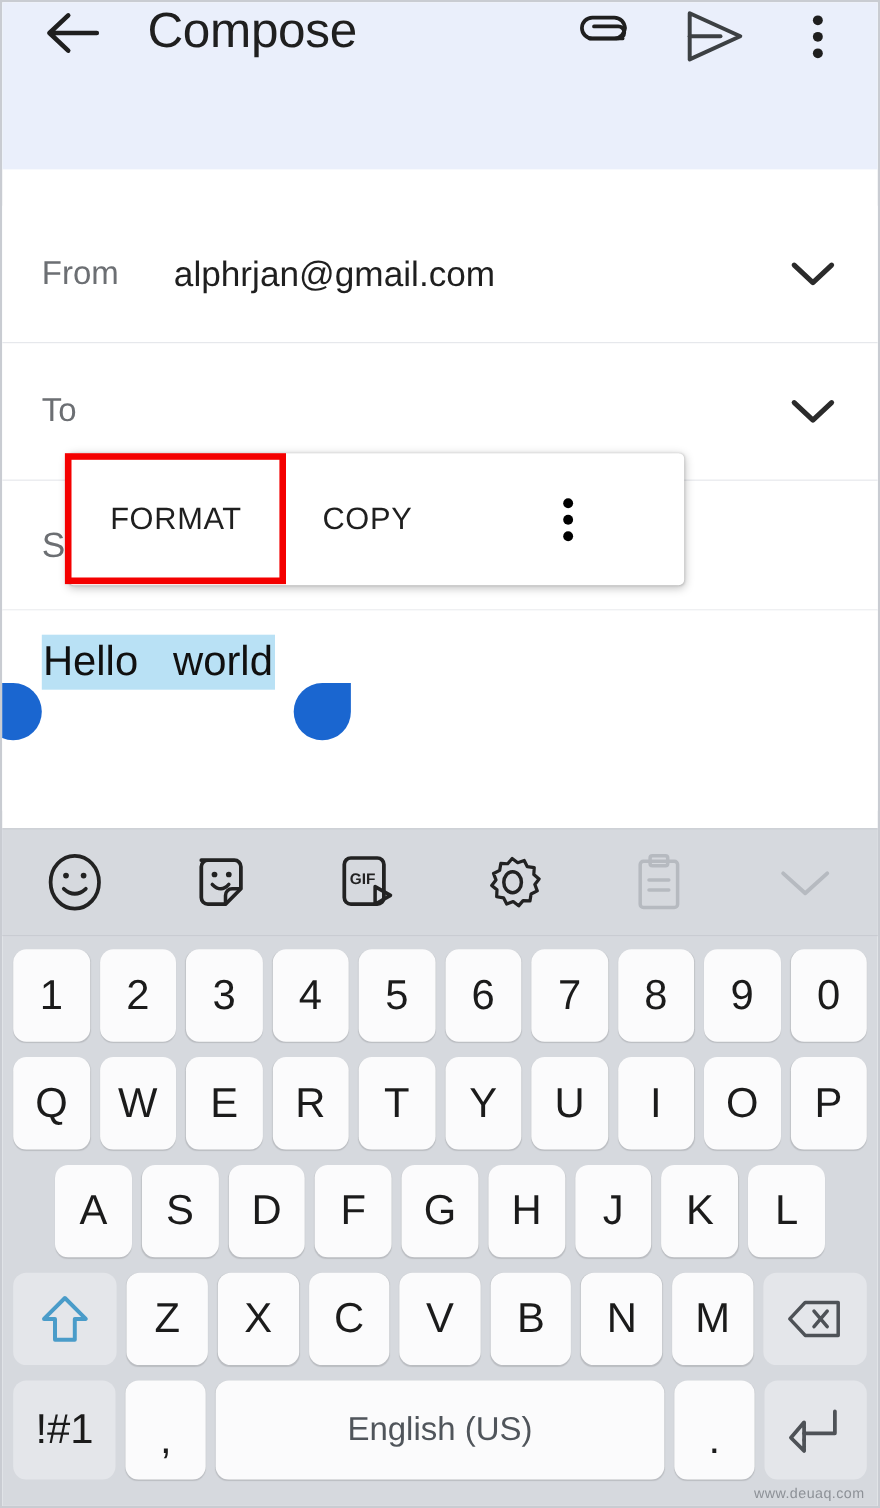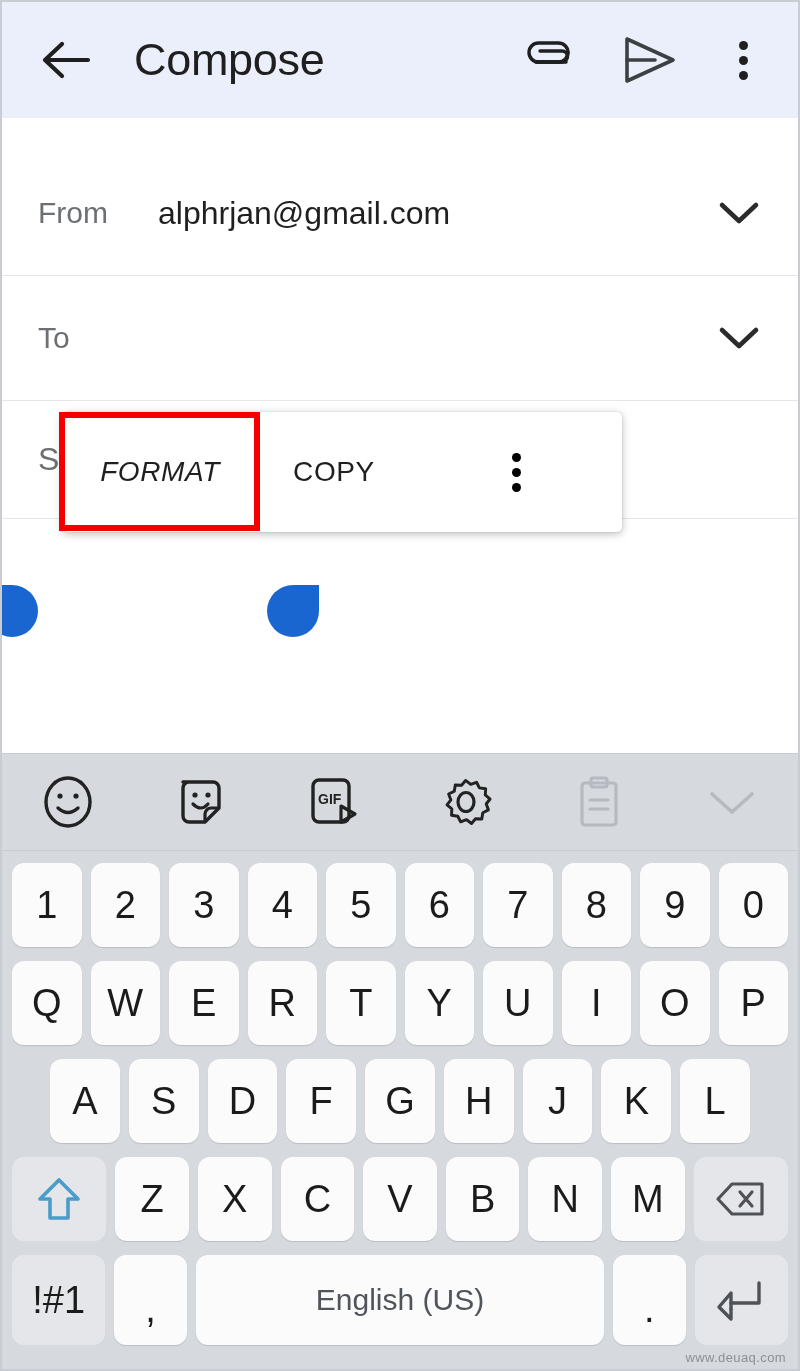--- a/index.html
+++ b/index.html
@@ -16,24 +16,24 @@
     position: relative;
     width: 800px;
     height: 1371px;
     background: #ffffff;
     border: 2px solid #c9ccd2;
     overflow: hidden;
   }
 
   
   .appbar {
-    height: 116px;
+    height: 152px;
     background: #eaeffb;
     display: flex;
-    align-items: center;
+    align-items: flex-start;
     padding: 0 34px 0 36px;
     position: relative;
   }
   .appbar-back {
     width: 56px; height: 56px;
     display: flex; align-items: center; justify-content: center;
     flex: 0 0 auto;
   }
   .appbar-title {
     font-size: 45px;
@@ -136,21 +136,21 @@
   }
   .ctx-item {
     font-size: 28px;
     color: #1f1f1f;
     letter-spacing: 0.6px;
     display: flex;
     align-items: center;
     justify-content: center;
     height: 100%;
   }
-  .ctx-item.format { width: 196px; font-style: italic; }
+  .ctx-item.format { width: 196px; }
   .ctx-item.cut { width: 124px; }
   .ctx-item.copy { width: 152px; }
   .ctx-more {
     flex: 1 1 auto;
     display: flex; align-items: center; justify-content: center;
     height: 100%;
   }
   .ctx-more .dots3 i { width: 9px; height: 9px; background: #000; }
 
   
@@ -312,20 +312,21 @@
         </span>
       </div>
     </div>
 
     <div class="field subject">
       <div class="field-label">Subject</div>
     </div>
   </div>
 
   <div class="body-area">
+    <span class="body-text">Hello   world</span>
     <span class="sel-handle left"></span>
     <span class="sel-handle right"></span>
   </div>
 
   <div class="ctx-menu">
     <div class="ctx-item format">FORMAT</div>
     <div class="ctx-item copy">COPY</div>
     <div class="ctx-more">
       <span class="dots3">
           <i></i>

